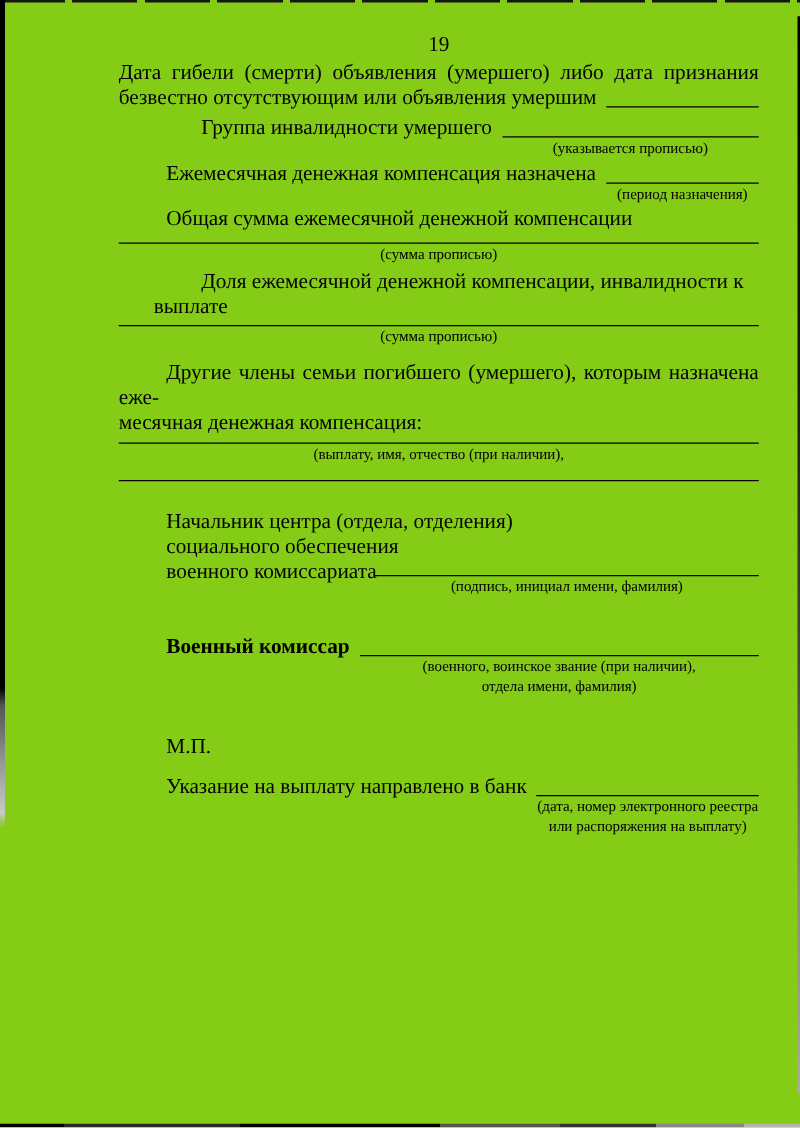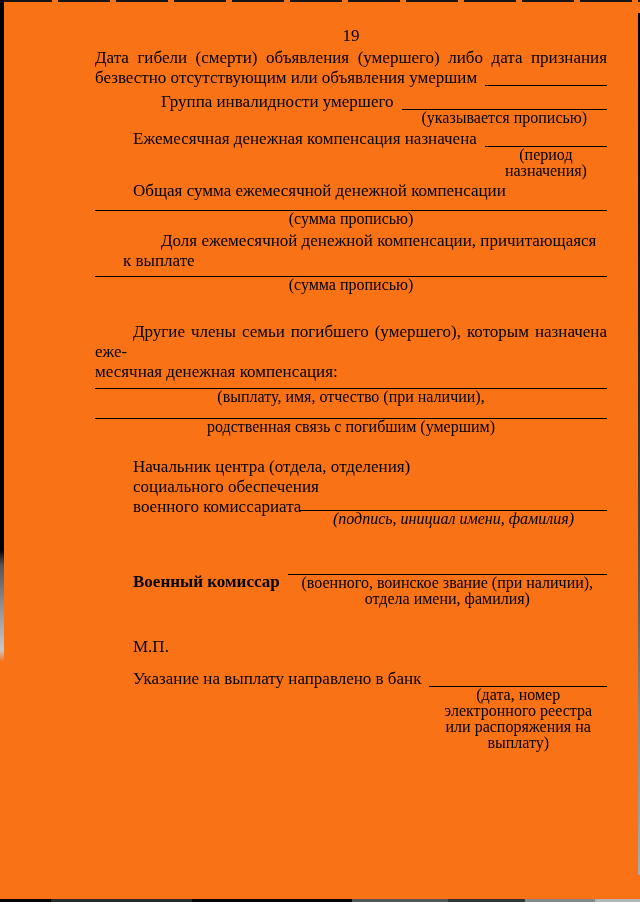--- a/index.html
+++ b/index.html
@@ -1,18 +1,18 @@
 <!DOCTYPE html>
 <html><head>
 <meta charset="utf-8">
 <style>
   * { margin:0; padding:0; box-sizing:border-box; }
   html,body { background:#ffffff; }
   .page {
-    position:relative; width:640px; height:902px; background:#f97316;
+    position:relative; width:640px; height:902px; background:#84cc16;
     font-family:"Liberation Serif","DejaVu Serif",serif;
     font-size:17px; line-height:20px; color:#000; overflow:hidden;
   }
   
   .b-top   { position:absolute; top:0; left:0; width:640px; height:2px;
              background:repeating-linear-gradient(90deg,#151515 0 52px, rgba(0,0,0,0) 52px 58px); }
   .b-left  { position:absolute; top:0; left:0; width:4px; height:662px;
              background:linear-gradient(180deg,#000 0,#000 550px,#555 565px,#999 612px,#c8c8c8 650px,rgba(255,255,255,0) 662px); }
   .b-right { position:absolute; top:13px; right:0; width:2px; height:862px;
              background:linear-gradient(180deg,#000 0,#1a1a1a 300px,#444 520px,#888 700px,#aaa 862px); }
@@ -26,32 +26,32 @@
   .jline { text-align:justify; text-align-last:justify; }
   .indent { text-indent:38px; }
 
   .row { display:flex; align-items:flex-start; }
   .row .lbl { white-space:nowrap; }
   .row .lbl.ind { margin-left:38px; }
   .fieldcol { flex:1; margin-left:8px; display:flex; flex-direction:column; min-width:0; }
   .fieldcol .wline { height:18px; border-bottom:1px solid #000; }
   .fill { flex:1; margin-left:8px; height:18px; border-bottom:1px solid #000; }
 
-  .caption { font-size:16px; line-height:16px; }
+  .caption { font-size:12px; line-height:16px; }
   .center { text-align:center; }
 
   .fullline { border-bottom:1px solid #000; }
   .h10 { height:10px; } .h6 { height:6px; } .h7 { height:7px; } .h14 { height:14px; }
 
-  .mt2{margin-top:2px;} .mt3{margin-top:3px;} .mt4{margin-top:4px;margin-left:28px;} .mt11{margin-top:29px;}
-  .mt12{margin-top:12px;} .mt17{margin-top:30px;} .mt22{margin-top:22px;} .mt40{margin-top:40px;align-items:center;}
+  .mt2{margin-top:2px;} .mt3{margin-top:3px;} .mt4{margin-top:4px;margin-left:28px;} .mt11{margin-top:11px;}
+  .mt12{margin-top:12px;} .mt17{margin-top:30px;} .mt22{margin-top:22px;} .mt40{margin-top:40px;}
 
   .sigrow { display:flex; align-items:flex-end; }
   .sigleft { margin-left:38px; width:167px; white-space:nowrap; overflow:visible; flex:none; }
-  .sigfield { flex:1; display:flex; flex-direction:column; justify-content:space-between; margin-bottom:-10px; min-width:0;font-style:italic; }
+  .sigfield { flex:1; display:flex; flex-direction:column; justify-content:space-between; margin-bottom:-10px; min-width:0; }
   .sigfield .wline { height:20px; border-bottom:1px solid #000; }
 
   .bold { font-weight:bold; }
 </style>
 </head>
 <body>
 
 <div class="page">
   <div class="b-top"></div>
   <div class="b-left"></div>
@@ -81,30 +81,29 @@
       <span class="fieldcol">
         <span class="wline"></span>
         <span class="caption center">(период назначения)</span>
       </span>
     </div>
 
     <div class="indent mt2">Общая сумма ежемесячной денежной компенсации</div>
     <div class="fullline h10"></div>
     <div class="caption center">(сумма прописью)</div>
 
-    <div class="indent mt4">Доля ежемесячной денежной компенсации, причитающаяся к выплате</div>
+    <div class="indent mt4">Доля ежемесячной денежной компенсации, инвалидности к выплате</div>
     <div class="fullline h6"></div>
     <div class="caption center">(сумма прописью)</div>
 
     <div class="jline indent mt11">Другие члены семьи погибшего (умершего), которым назначена еже-</div>
     <div>месячная денежная компенсация:</div>
     <div class="fullline h7"></div>
     <div class="caption center">(выплату, имя, отчество (при наличии),</div>
     <div class="fullline h14"></div>
-    <div class="caption center">родственная связь с погибшим (умершим)</div>
 
     <div class="sigrow mt22">
       <div class="sigleft">
         <div>Начальник центра (отдела, отделения)</div>
         <div>социального обеспечения</div>
         <div>военного комиссариата</div>
       </div>
       <div class="sigfield">
         <div class="wline"></div>
         <div class="caption center">(подпись, инициал имени, фамилия)</div>

